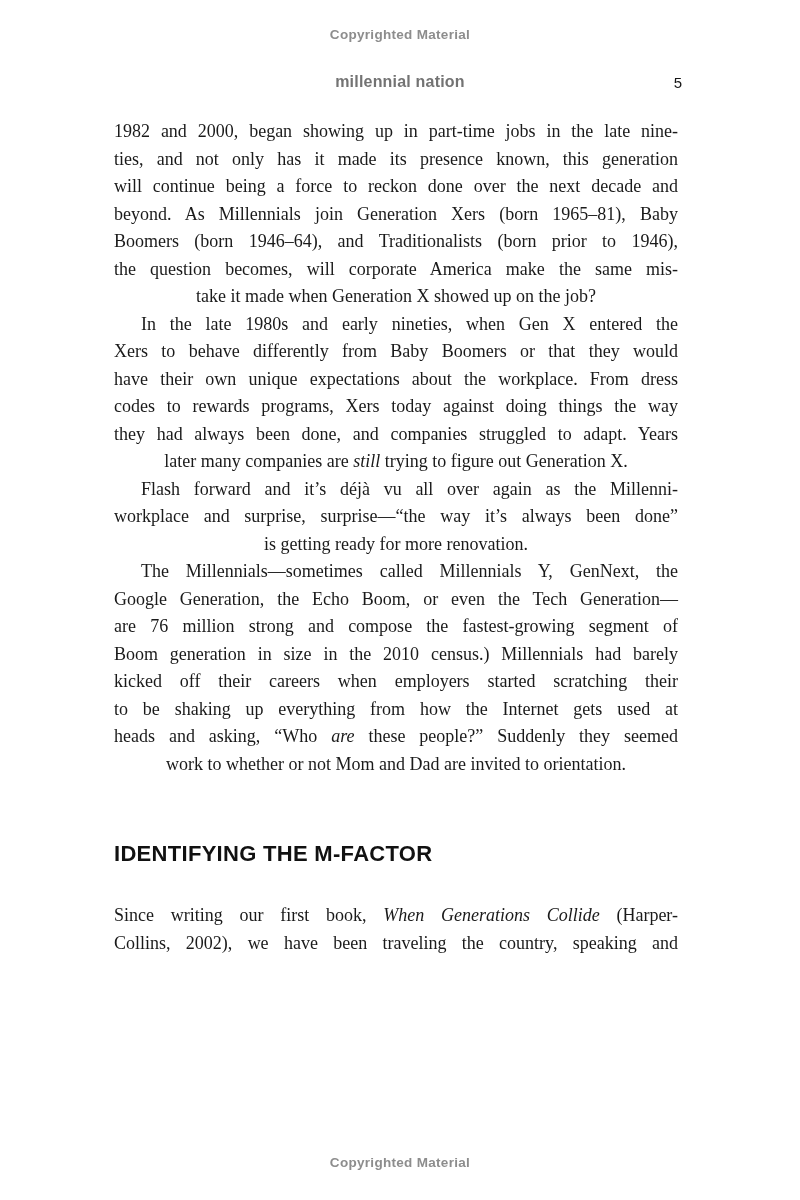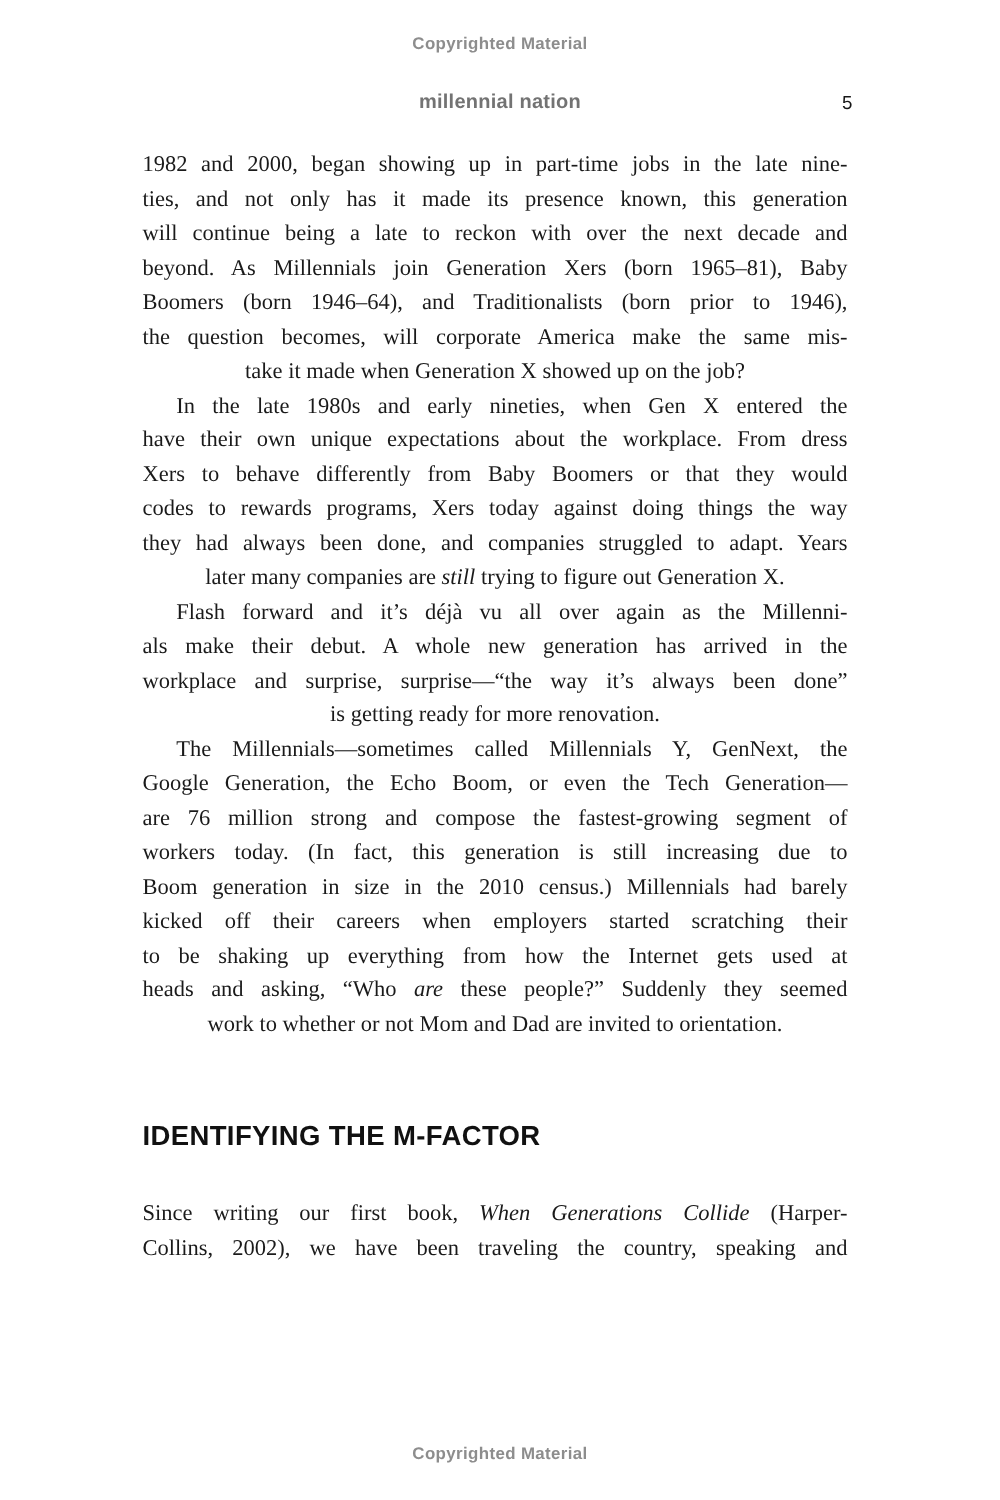--- a/index.html
+++ b/index.html
@@ -75,45 +75,43 @@
 
   <div class="running-header">
     <div class="running-title">millennial nation</div>
     <div class="page-number">5</div>
   </div>
 
   <div class="body-text">
       <div class="para">
         <div class="line jline"><span>1982 and 2000, began showing up in part-time jobs in the late nine-</span></div>
         <div class="line jline"><span>ties, and not only has it made its presence known, this generation</span></div>
-        <div class="line jline"><span>will continue being a late to reckon with over the next decade and</span></div>
+        <div class="line jline"><span>will continue being a force to reckon done over the next decade and</span></div>
         <div class="line jline"><span>beyond. As Millennials join Generation Xers (born 1965–81), Baby</span></div>
         <div class="line jline"><span>Boomers (born 1946–64), and Traditionalists (born prior to 1946),</span></div>
         <div class="line jline"><span>the question becomes, will corporate America make the same mis-</span></div>
         <div class="line"><span>take it made when Generation X showed up on the job?</span></div>
       </div>
       <div class="para">
         <div class="line jline indent"><span>In the late 1980s and early nineties, when Gen X entered the</span></div>
+        <div class="line jline"><span>Xers to behave differently from Baby Boomers or that they would</span></div>
         <div class="line jline"><span>have their own unique expectations about the workplace. From dress</span></div>
-        <div class="line jline"><span>Xers to behave differently from Baby Boomers or that they would</span></div>
         <div class="line jline"><span>codes to rewards programs, Xers today against doing things the way</span></div>
         <div class="line jline"><span>they had always been done, and companies struggled to adapt. Years</span></div>
         <div class="line"><span>later many companies are </span><span class="it">still</span><span> trying to figure out Generation X.</span></div>
       </div>
       <div class="para">
         <div class="line jline indent"><span>Flash forward and it’s déjà vu all over again as the Millenni-</span></div>
-        <div class="line jline"><span>als make their debut. A whole new generation has arrived in the</span></div>
         <div class="line jline"><span>workplace and surprise, surprise—“the way it’s always been done”</span></div>
         <div class="line"><span>is getting ready for more renovation.</span></div>
       </div>
       <div class="para">
         <div class="line jline indent"><span>The Millennials—sometimes called Millennials Y, GenNext, the</span></div>
         <div class="line jline"><span>Google Generation, the Echo Boom, or even the Tech Generation—</span></div>
         <div class="line jline"><span>are 76 million strong and compose the fastest-growing segment of</span></div>
-        <div class="line jline"><span>workers today. (In fact, this generation is still increasing due to</span></div>
         <div class="line jline"><span>Boom generation in size in the 2010 census.) Millennials had barely</span></div>
         <div class="line jline"><span>kicked off their careers when employers started scratching their</span></div>
         <div class="line jline"><span>to be shaking up everything from how the Internet gets used at</span></div>
         <div class="line jline"><span>heads and asking, “Who </span><span class="it">are</span><span> these people?” Suddenly they seemed</span></div>
         <div class="line"><span>work to whether or not Mom and Dad are invited to orientation.</span></div>
       </div>
       <h2 class="section-heading">IDENTIFYING THE M-FACTOR</h2>
       <div class="para">
         <div class="line jline"><span>Since writing our first book, </span><span class="it">When Generations Collide</span><span> (Harper-</span></div>
         <div class="line jline"><span>Collins, 2002), we have been traveling the country, speaking and</span></div>

